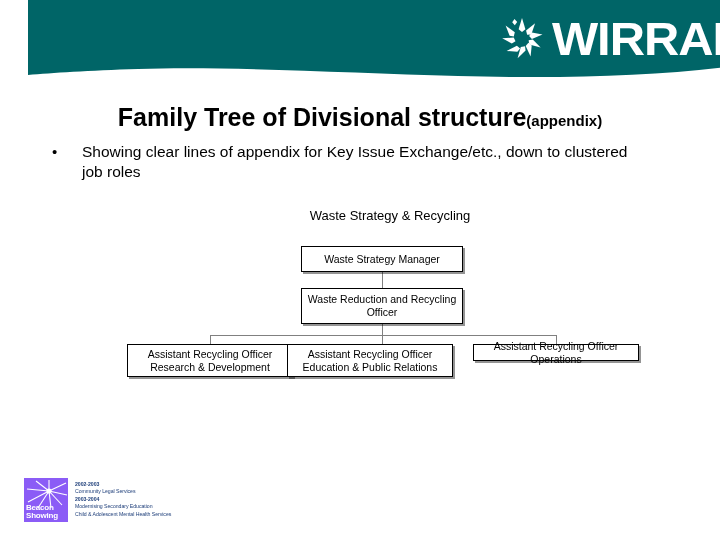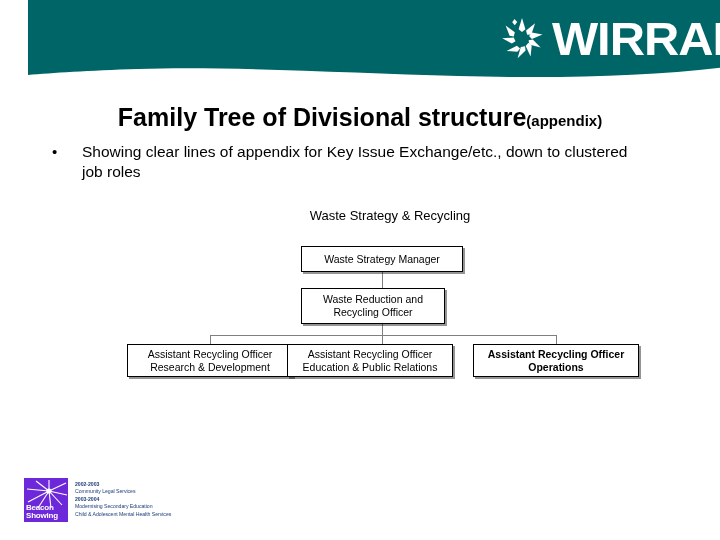--- a/index.html
+++ b/index.html
@@ -123,40 +123,40 @@
     line-height: 1.22;
     color: #000000;
     padding: 1px 3px;
   }
   .node.shadowed {
     box-shadow: 2px 2px 0 rgba(0,0,0,0.42);
   }
 
   
   .n-manager   { left: 181px; top: 46px;  width: 162px; height: 26px; }
-  .n-reduction { left: 181px; top: 88px;  width: 144px; height: 36px; text-align: center; }
+  .n-reduction { left: 181px; top: 88px;  width: 162px; height: 36px; text-align: center; }
   .n-rd        { left: 7px;   top: 144px; width: 166px; height: 33px; }
   .n-edu       { left: 167px; top: 144px; width: 166px; height: 33px; }
-  .n-ops       { left: 353px; top: 144px; width: 166px; height: 33px; font-weight: bold; }
+  .n-ops       { left: 353px; top: 144px; width: 166px; height: 17px; }
   .n-clerical  { left: 211px; top: 198px; width: 132px; height: 25px; }
 
   
   .beacon {
     position: absolute;
     left: 24px;
     top: 478px;
     display: flex;
     align-items: flex-start;
     gap: 7px;
   }
   .beacon-badge {
     position: relative;
     width: 44px;
     height: 44px;
-    background: #6d28d9;
+    background: #8b5cf6;
     flex: 0 0 44px;
   }
   .beacon-badge svg { display: block; }
   .beacon-label {
     position: absolute;
     left: 2px;
     bottom: 2px;
     color: #ffffff;
     font-size: 8px;
     font-weight: bold;

